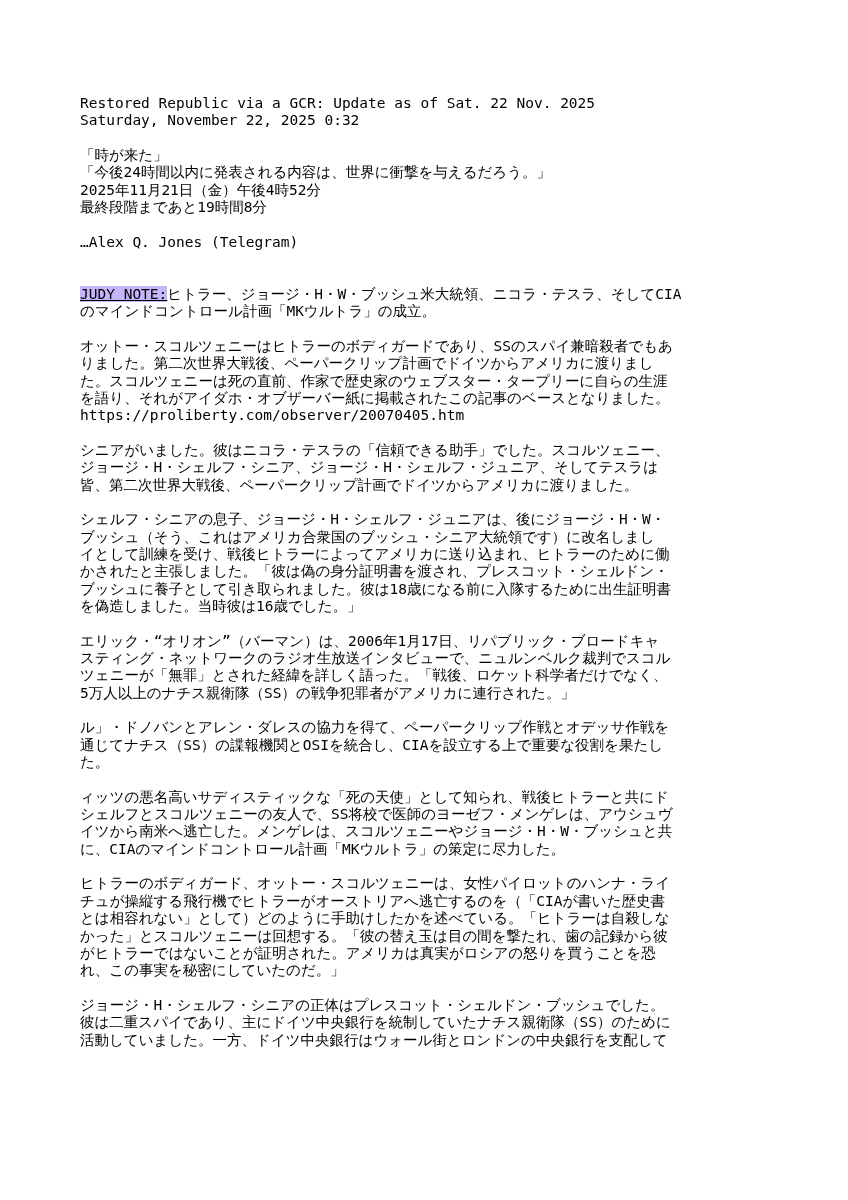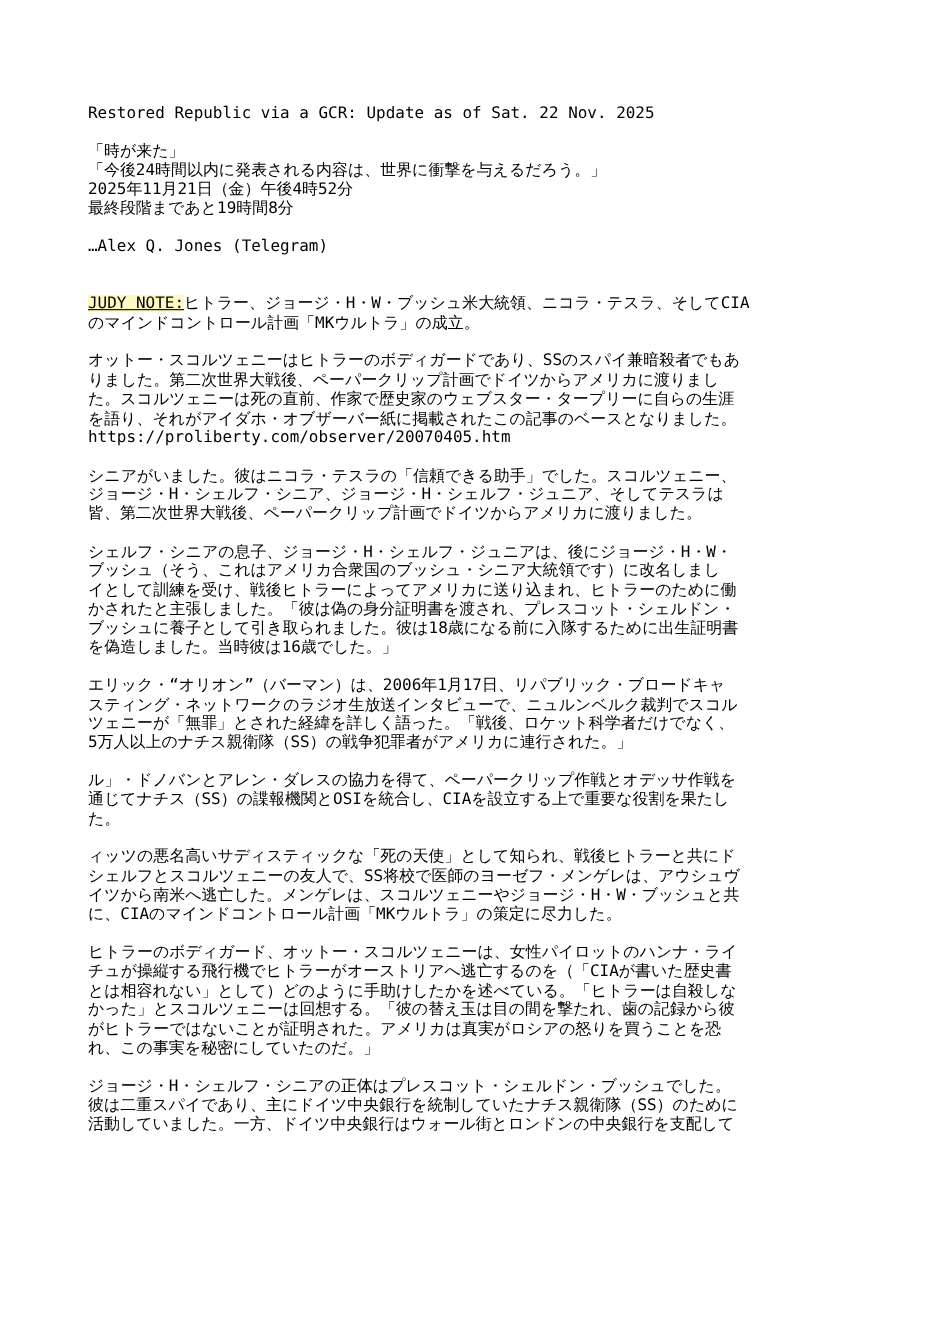--- a/index.html
+++ b/index.html
@@ -39,30 +39,31 @@
     padding: 0;
     text-decoration: underline;
   }
 </style>
 </head>
 <body>
 
 <div class="page" style="background: rgb(255, 255, 255); color: rgb(0, 0, 0);">
   <div class="text-block">
       <div class="line">Restored Republic via a GCR: Update as of Sat. 22 Nov. 2025</div>
+      <div class="line">Saturday, November 22, 2025 0:32</div>
       <div class="line">&nbsp;</div>
       <div class="line">「時が来た」</div>
       <div class="line">「今後24時間以内に発表される内容は、世界に衝撃を与えるだろう。」</div>
       <div class="line">2025年11月21日（金）午後4時52分</div>
       <div class="line">最終段階まであと19時間8分</div>
       <div class="line">&nbsp;</div>
       <div class="line">…Alex Q. Jones (Telegram)</div>
       <div class="line">&nbsp;</div>
       <div class="line">&nbsp;</div>
-      <div class="line"><mark class="judy-hl" style="background-color: #fef9c3; text-decoration: underline;">JUDY NOTE:</mark><span>ヒトラー、ジョージ・H・W・ブッシュ米大統領、ニコラ・テスラ、そしてCIA</span></div>
+      <div class="line"><mark class="judy-hl" style="background-color: #c4b5fd; text-decoration: underline;">JUDY NOTE:</mark><span>ヒトラー、ジョージ・H・W・ブッシュ米大統領、ニコラ・テスラ、そしてCIA</span></div>
       <div class="line">のマインドコントロール計画「MKウルトラ」の成立。</div>
       <div class="line">&nbsp;</div>
       <div class="line">オットー・スコルツェニーはヒトラーのボディガードであり、SSのスパイ兼暗殺者でもあ</div>
       <div class="line">りました。第二次世界大戦後、ペーパークリップ計画でドイツからアメリカに渡りまし</div>
       <div class="line">た。スコルツェニーは死の直前、作家で歴史家のウェブスター・タープリーに自らの生涯</div>
       <div class="line">を語り、それがアイダホ・オブザーバー紙に掲載されたこの記事のベースとなりました。</div>
       <div class="line">https://proliberty.com/observer/20070405.htm</div>
       <div class="line">&nbsp;</div>
       <div class="line">シニアがいました。彼はニコラ・テスラの「信頼できる助手」でした。スコルツェニー、</div>
       <div class="line">ジョージ・H・シェルフ・シニア、ジョージ・H・シェルフ・ジュニア、そしてテスラは</div>

